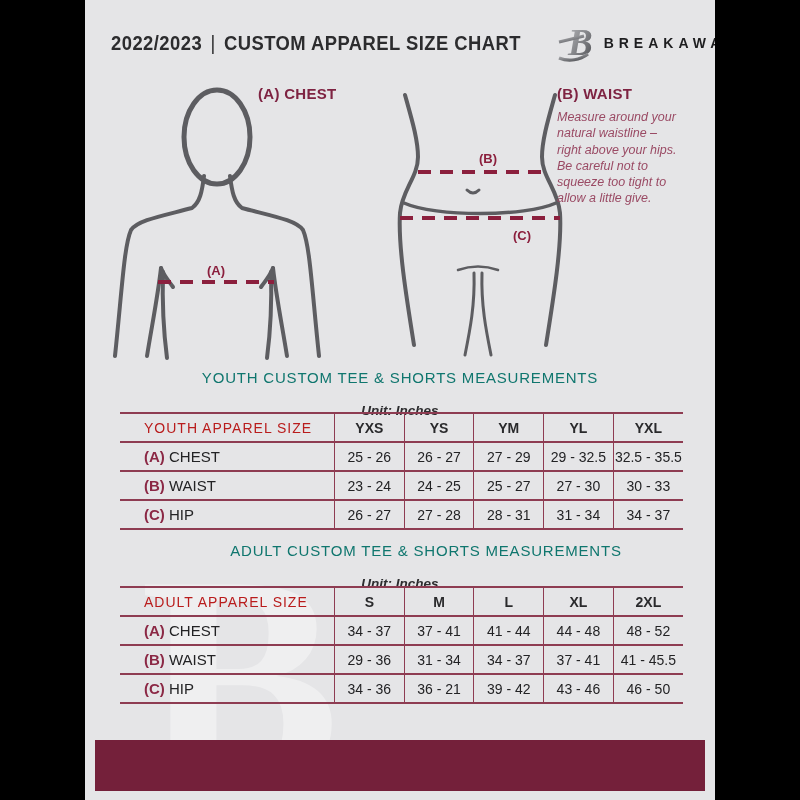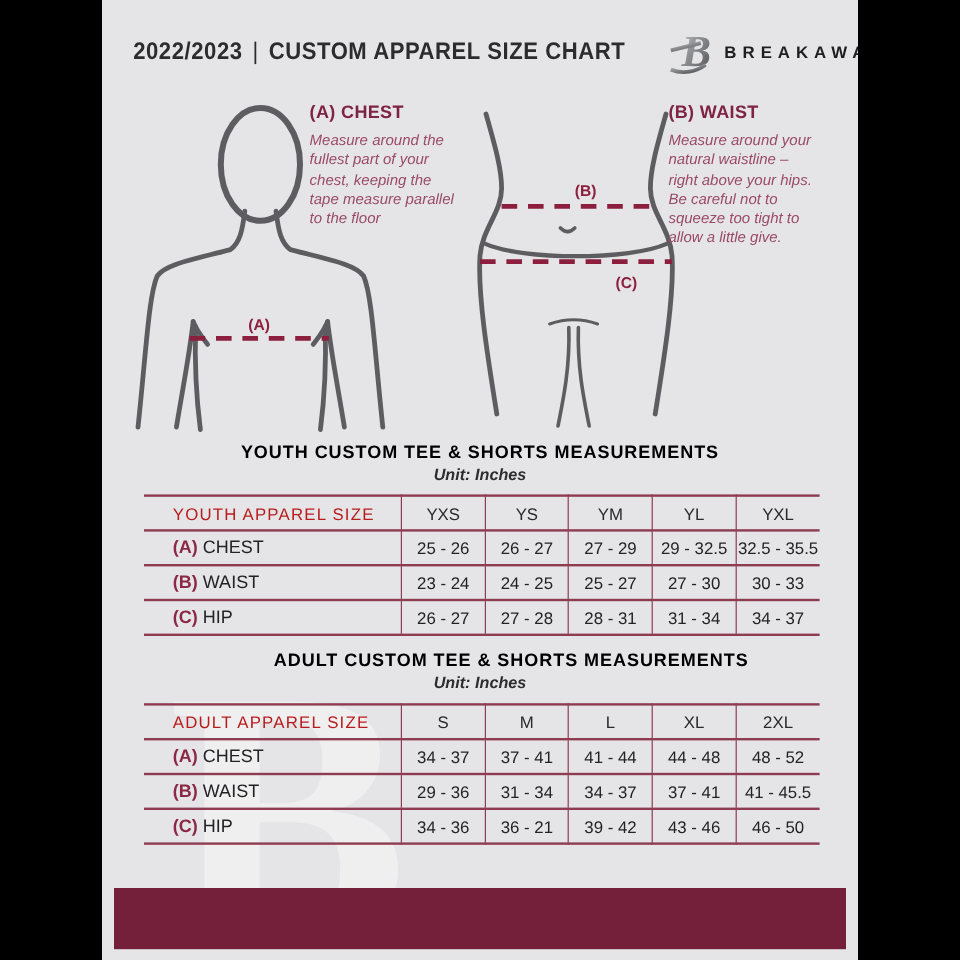--- a/index.html
+++ b/index.html
@@ -34,41 +34,41 @@
   .measure-body {
     font-size:12.5px; font-style:italic; color:#9a4a64; line-height:1.3;
     white-space:pre-line; font-weight:500; margin:0;
   }
   .block-a { left:173px; top:5px; width:150px; }
   .block-b { left:472px; top:5px; width:155px; }
   .block-c { left:472px; top:142px; width:155px; }
   
   .sec-title {
     position:absolute; left:0; width:100%; text-align:center;
-    font-size:15px; font-weight:700; letter-spacing:.8px; color:#000000;
+    font-size:15px; font-weight:400; letter-spacing:.8px; color:#0f766e;
   }
   .sec-unit {
     position:absolute; left:0; width:100%; text-align:center;
-    font-size:13.5px; font-style:italic; font-weight:600; color:#2d2d2f;
+    font-size:13.5px; font-style:italic; font-weight:600; color:#2d2d2f;margin-top:15px;
   }
   .youth-title { top:369px; }  .youth-unit { top:388px; }
   .adult-title { top:542px;margin-left:26px; }  .adult-unit { top:561px; }
   
   .size-table {
     position:absolute; left:35px; width:563px;
     border-collapse:collapse; table-layout:fixed;
     border-bottom:2px solid #8e3c52;
   }
   .youth-table { top:412px; }
   .adult-table { top:586px; }
   .size-table tr { border-top:2px solid #8e3c52; }
   .size-table th, .size-table td {
     height:27px; padding:0; font-size:14px; color:#232325; text-align:center;
   }
-  .size-table th { font-weight:400; color:#2a2a2c; }
+  .size-table th { font-weight:700; color:#2a2a2c; }
   .size-table th.label-col {
     width:190px; text-align:left; padding-left:24px;
     font-weight:400; letter-spacing:1px; color:#b91c1c;
   }
   .size-table td.row-label { text-align:left; padding-left:24px; font-size:15px; }
   .size-table td.row-label .key { color:#8b2845; font-weight:800; }
   .size-table th:not(:first-child), .size-table td:not(:first-child) {
     border-left:1.5px solid #8e3c52;
   }
   
@@ -121,25 +121,20 @@
         <path d="M173 188 C176 215 182 245 187 276"></path>
         <path d="M173 188 C170 196 166 200 161 207"></path>
         <path d="M171 192 C172 225 170 255 167 278"></path>
       </g>
       <line x1="58" y1="202" x2="174" y2="202" stroke="#8b1f3d" stroke-width="4" stroke-dasharray="13 9"></line>
       <text x="116" y="195" text-anchor="middle" font-size="13" font-weight="bold" fill="#8b1f3d" font-family="'Liberation Sans',sans-serif">(A)</text>
     </svg>
 
     <div class="measure-block block-a">
       <p class="measure-heading">(A) CHEST</p>
-      <p class="measure-body">Measure around the
-fullest part of your
-chest, keeping the
-tape measure parallel
-to the floor</p>
     </div>
 
     <svg class="fig-lower" width="180" height="265" viewBox="0 0 180 265">
       <g stroke="#5d5d61" stroke-width="4" fill="none" stroke-linecap="round">
         <path d="M15 0 C22 25 28 45 28 62 C28 82 12 95 10 118 C8 150 16 200 24 250"></path>
         <path d="M165 0 C158 25 152 45 152 62 C152 82 168 95 170 118 C172 150 164 200 156 250"></path>
         <path d="M14 108 C45 122 135 122 166 108" stroke-width="3.5"></path>
         <path d="M77 95 Q83 101 89 95" stroke-width="3"></path>
         <path d="M68 175 Q88 168 108 175" stroke-width="2.5"></path>
         <path d="M84 178 C85 210 80 235 75 260" stroke-width="3"></path>

